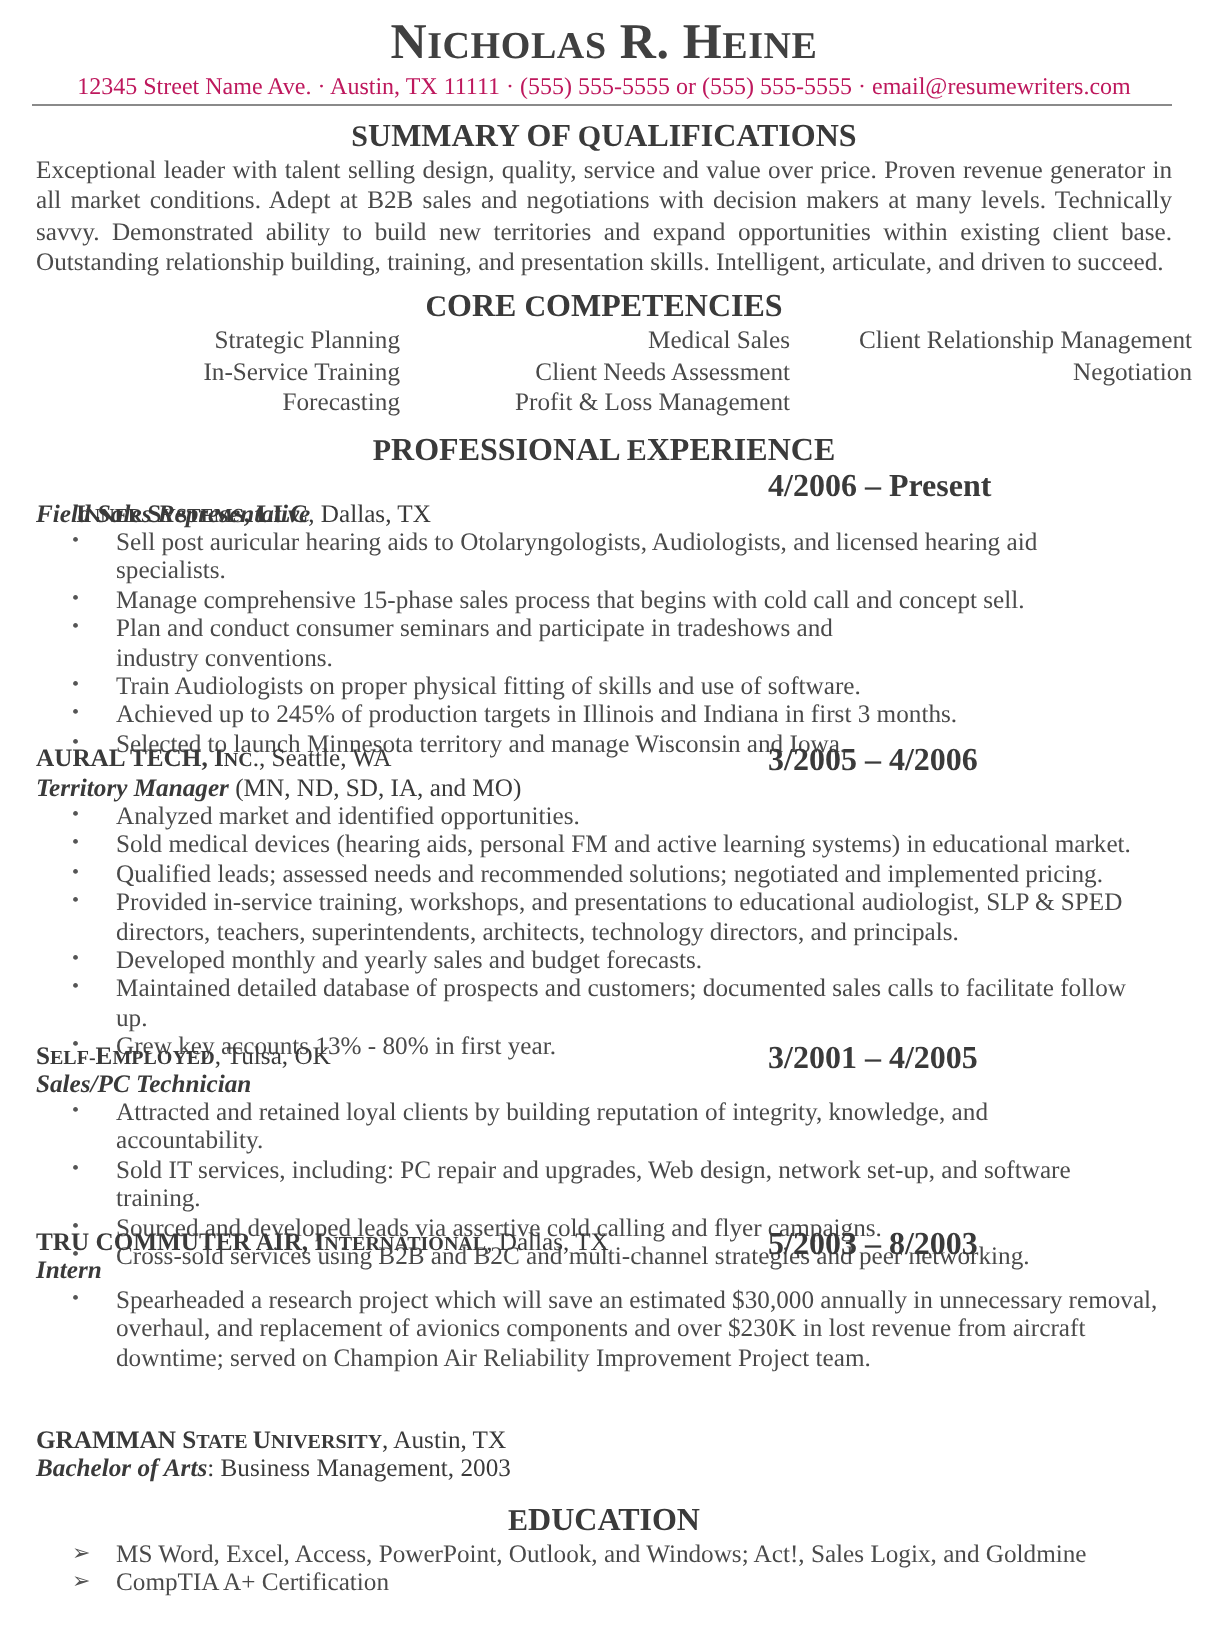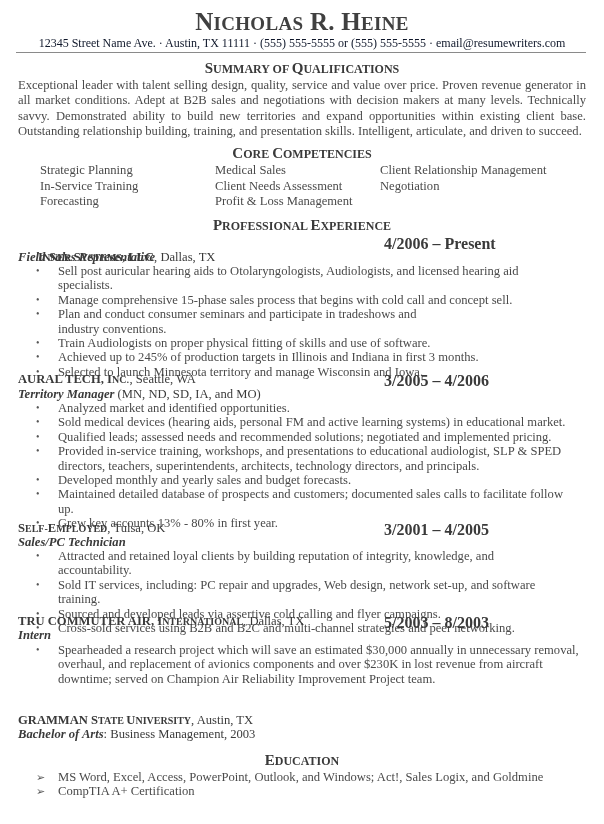--- a/index.html
+++ b/index.html
@@ -11,37 +11,37 @@
   .page { position: relative; width: 604px; height: 658px; }
   .abs { position: absolute; white-space: nowrap; }
 
   .name {
     left: 0; width: 604px; top: 8px; text-align: center;
     font-size: 25px; font-weight: bold; color: #404040; letter-spacing: 0.3px;
   }
   .name .sc { font-size: 19px; }
   .contact {
     left: 0; width: 604px; top: 36px; text-align: center;
-    font-size: 12px; color: #0f172a;
+    font-size: 12px; color: #be185d;
   }
   .rule {
     position: absolute; left: 16px; width: 570px; top: 52px; height: 1px;
     background: #8a8a8a;
   }
   .section-title {
     left: 0; width: 604px; text-align: center;
     font-size: 15px; font-weight: bold; color: #3a3a3a;
   }
-  .section-title .sc { font-size: 12px; text-align: center; }
+  .section-title .sc { font-size: 16px; text-align: center; }
   .para {
     position: absolute; left: 18px; width: 568px;
     font-size: 12.6px; line-height: 15.4px; text-align: justify; color: #4a4a4a;
   }
   .comp-col {
-    position: absolute; text-align: left; font-size: 12.6px; line-height: 15.5px; color: #4a4a4a;
+    position: absolute; text-align: right; font-size: 12.6px; line-height: 15.5px; color: #4a4a4a;
   }
   .comp-col div { white-space: nowrap; }
   .company { left: 18px; font-size: 12.6px; color: #3a3a3a; }
   .company b { font-weight: bold; }
   .company .sc { font-size: 10px; font-weight: bold; }
   .dates { left: 384px; font-size: 16px; font-weight: bold; color: #3a3a3a; }
   .role { left: 18px; font-size: 12.6px; color: #3a3a3a; }
   .role i { font-weight: bold; }
   ul.bullets {
     position: absolute; left: 0; margin: 0; padding: 0; list-style: none;

